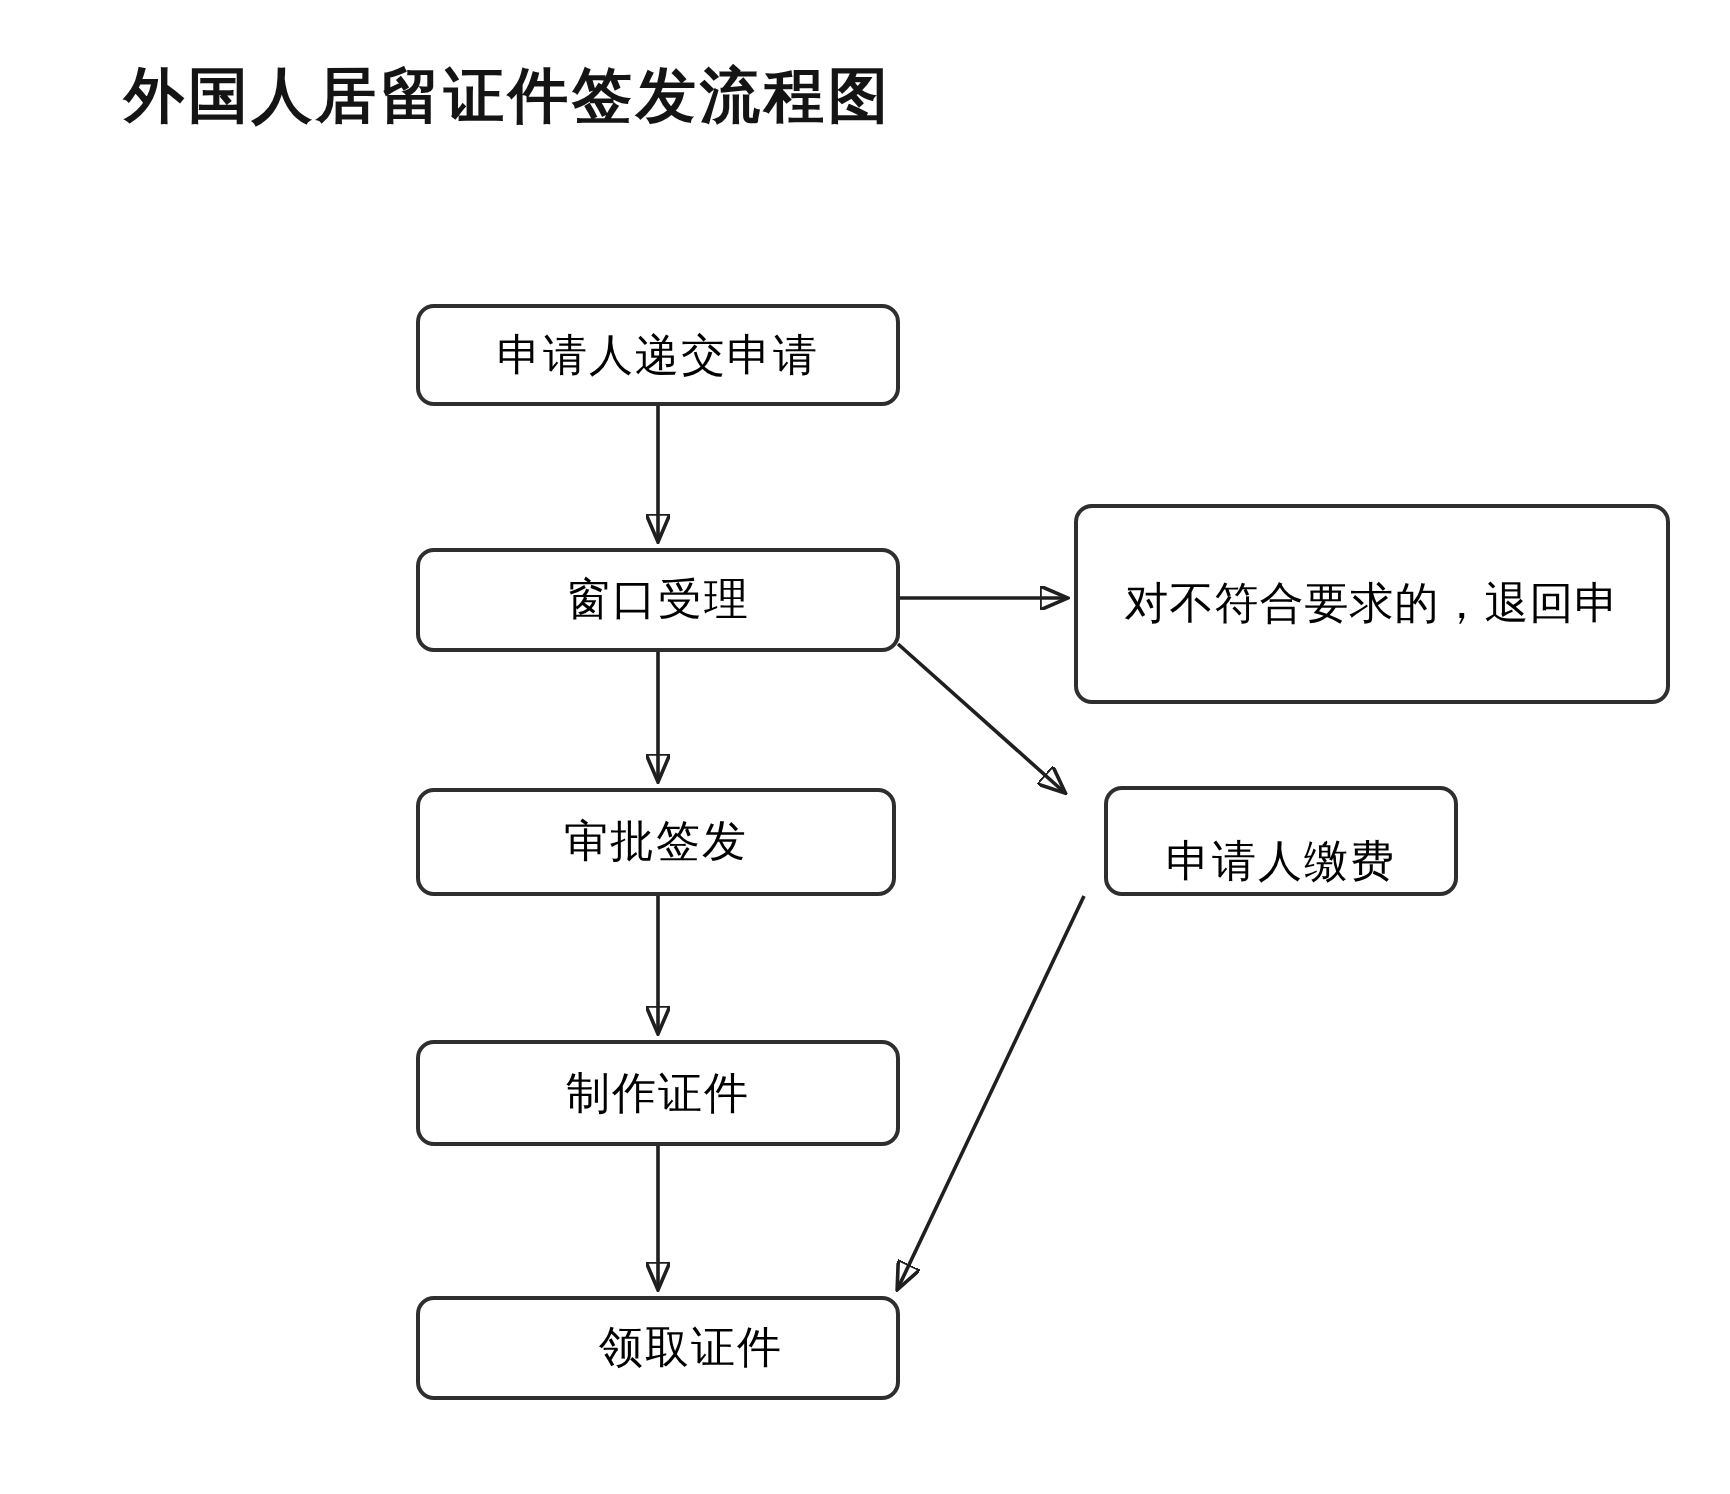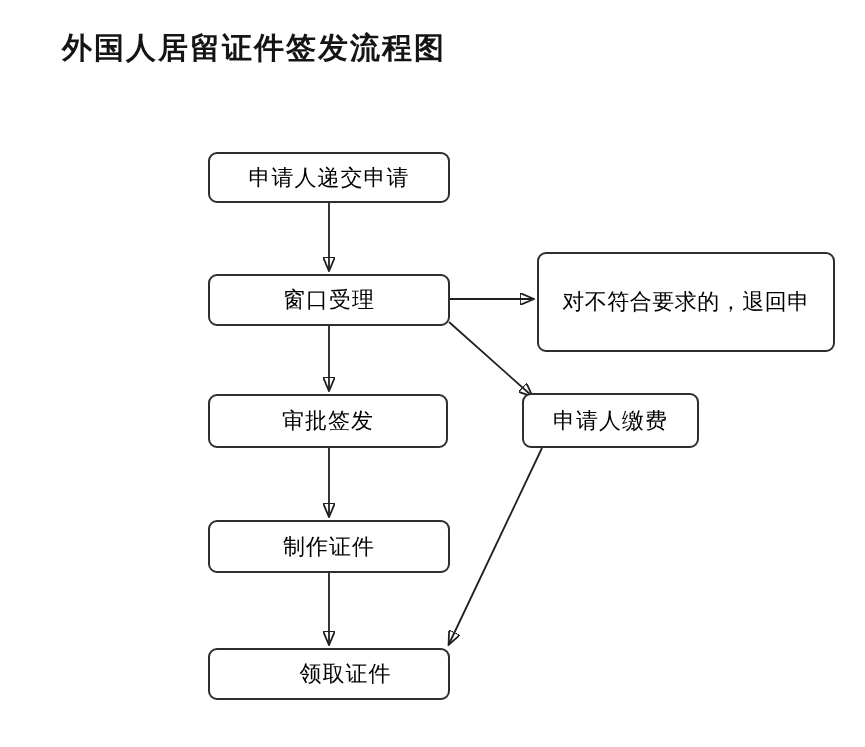--- a/index.html
+++ b/index.html
@@ -42,21 +42,21 @@
   .node.multiline {
     flex-direction: column;
     justify-content: center;
     line-height: 34px;
     letter-spacing: 0.5px;
   }
   #node-submit  { left: 208px; top: 152px; width: 242px; height: 51px; }
   #node-accept  { left: 208px; top: 274px; width: 242px; height: 52px; }
   #node-reject  { left: 537px; top: 252px; width: 298px; height: 100px; }
   #node-approve { left: 208px; top: 394px; width: 240px; height: 54px; }
-  #node-pay     { left: 522px; top: 393px; width: 177px; height: 55px; }
+  #node-pay     { left: 552px; top: 393px; width: 177px; height: 55px; align-items: flex-end; }
   #node-produce { left: 208px; top: 520px; width: 242px; height: 53px; justify-content: center; }
   #node-collect { left: 208px; top: 648px; width: 242px; height: 52px; padding-left: 33px; }
   .arrows {
     position: absolute;
     left: 0;
     top: 0;
     width: 865px;
     height: 747px;
     pointer-events: none;
   }

